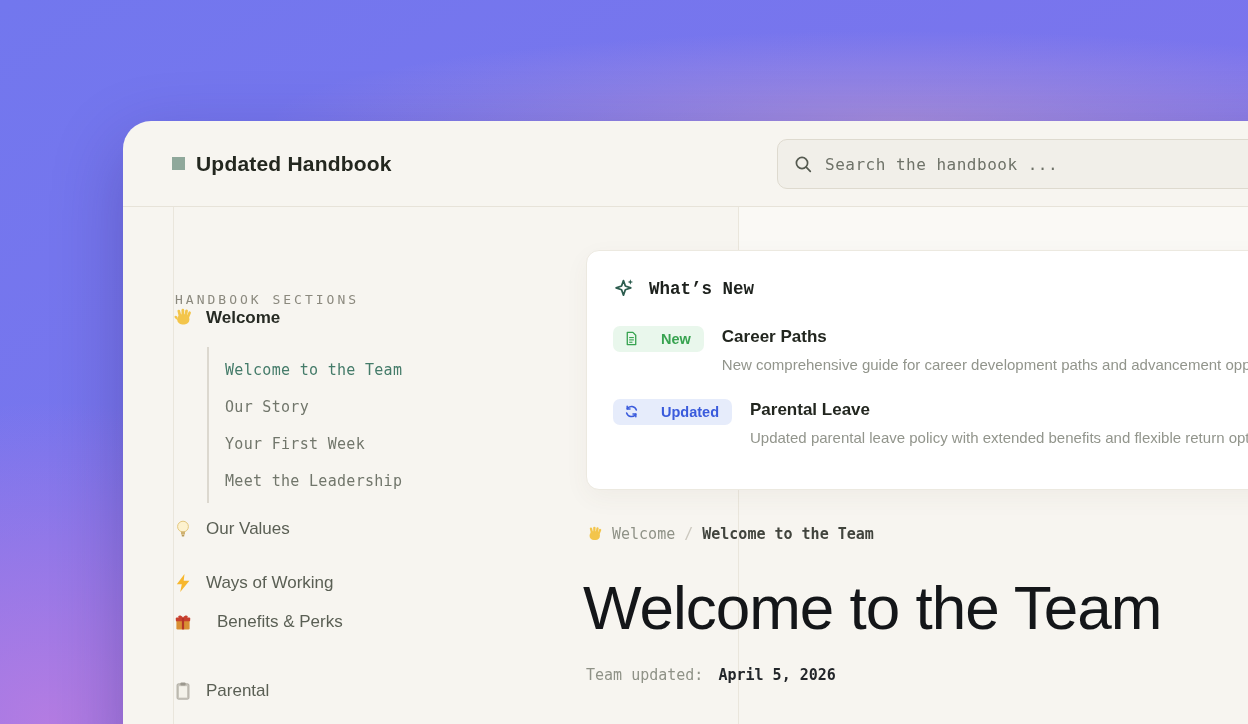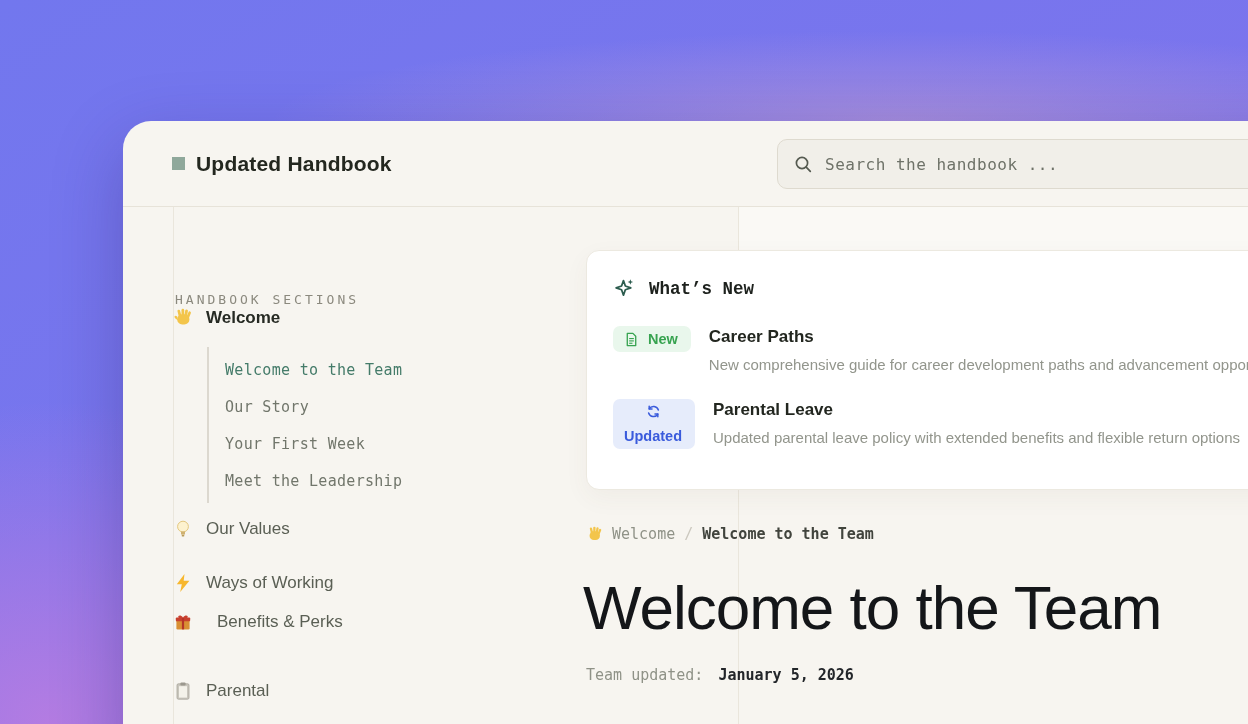--- a/index.html
+++ b/index.html
@@ -78,26 +78,26 @@
   .card {
     position:absolute; left:463px; top:129px; width:880px; height:240px;
     background:#ffffff; border:1px solid #ece9e0; border-radius:13px;
     box-shadow:0 8px 24px rgba(90,80,50,.05);
     padding:26px 26px;
   }
   .card-head { display:flex; align-items:center; gap:13px; }
   .card-title { font-size:17.5px; font-weight:700; color:#1d211d;font-family:Liberation Mono, monospace; }
   .news-item { display:flex; align-items:flex-start; gap:18px; margin-top:27px; }
   .badge {
-    display:inline-flex; align-items:center; gap:9px; flex:0 0 auto;
+    display:inline-flex; align-items:flex-start; gap:22px; flex:0 0 auto;
     font-size:14.5px; font-weight:600; border-radius:7px; padding:5px 13px 5px 11px;
     margin-top:-1px;
   }
   .badge.green { background:#e9f7ec; color:#37a350; }
-  .badge.blue  { background:#e6ecfb; color:#3a5bdc;flex-direction:column; }
+  .badge.blue  { background:#e6ecfb; color:#3a5bdc; }
   .news-text { min-width:0; }
   .news-title { font-size:17px; font-weight:600; color:#22261f; }
   .news-desc { font-size:15px; color:#92958c; margin-top:9px; white-space:nowrap; }
 
   .breadcrumb {
     position:absolute; left:463px; top:404px;
     display:flex; align-items:center; gap:9px; font-size:15px;
   }
   .crumb-section { color:#8f9287; }
   .crumb-sep { color:#cbc8be; }
@@ -268,16 +268,16 @@
     </span>
     <span class="crumb-section">Welcome</span>
     <span class="crumb-sep">/</span>
     <span class="crumb-page">Welcome to the Team</span>
   </div>
 
   <h1 class="page-h1">Welcome to the Team</h1>
 
   <div class="last-updated mono">
     <span class="lbl">Team updated:</span>
-    <span class="val">January 5, 2026</span>
+    <span class="val">April 5, 2026</span>
   </div>
 
 </div>
 
 </body></html>

